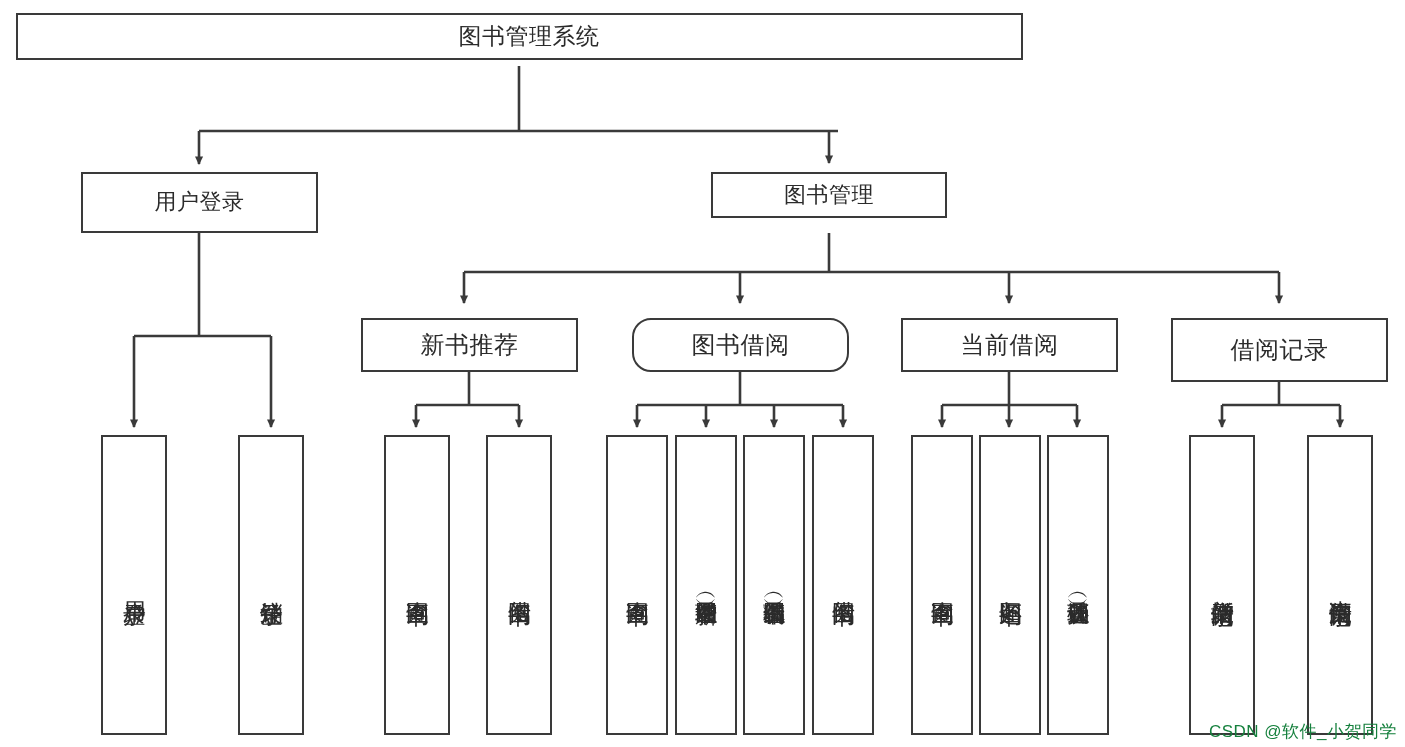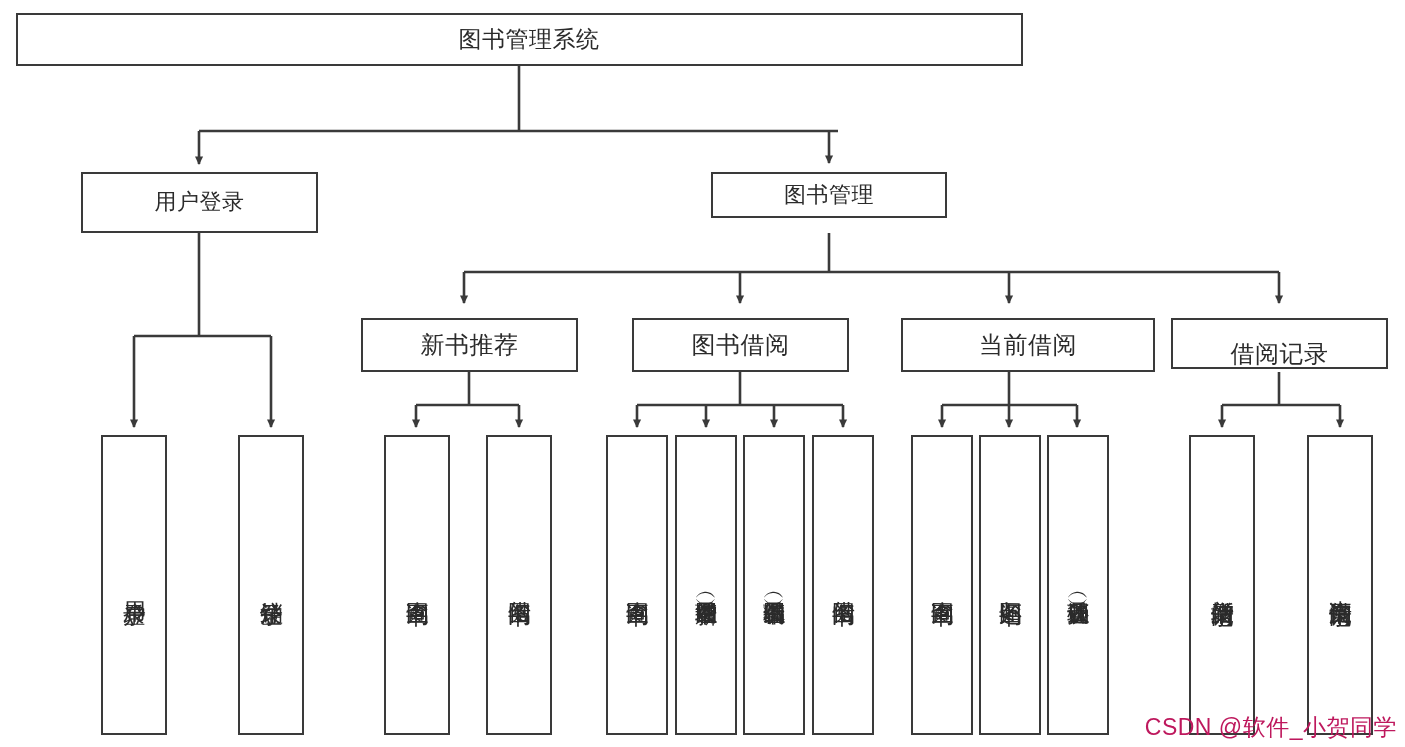--- a/index.html
+++ b/index.html
@@ -69,22 +69,22 @@
   }
   .node.leaf.tight .label {
     font-size: 22px;
     line-height: 1.02;
     letter-spacing: 0px;
   }
   .watermark {
     position: absolute;
     right: 8px;
     bottom: 4px;
-    font-size: 23px;
-    color: #be185d;
+    font-size: 17px;
+    color: #15803d;
     white-space: nowrap;
     letter-spacing: 0.5px;
   }
 </style>
 </head>
 <body>
 
 <div id="canvas">
 
   <svg class="connectors" viewBox="0 0 1405 747" xmlns="http://www.w3.org/2000/svg">
@@ -130,41 +130,41 @@
       <path d="M1009,405 L1009,427" marker-end="url(#arrowhead)"></path>
       <path d="M1077,405 L1077,427" marker-end="url(#arrowhead)"></path>
 
       <path d="M1279,372 L1279,405"></path>
       <path d="M1222,405 L1340,405"></path>
       <path d="M1222,405 L1222,427" marker-end="url(#arrowhead)"></path>
       <path d="M1340,405 L1340,427" marker-end="url(#arrowhead)"></path>
     </g>
   </svg>
 
-  <div class="node root" style="left:16px; top:13px; width:1007px; height:53px;padding-left:19px;">
+  <div class="node root" style="left:16px; top:13px; width:1007px; height:47px;padding-left:19px;">
     <span class="label">图书管理系统</span>
   </div>
 
   <div class="node level1" style="left:81px; top:172px; width:237px; height:61px;">
     <span class="label">用户登录</span>
   </div>
   <div class="node level1" style="left:711px; top:172px; width:236px; height:46px;">
     <span class="label">图书管理</span>
   </div>
 
   <div class="node level2" style="left:361px; top:318px; width:217px; height:54px;">
     <span class="label">新书推荐</span>
   </div>
-  <div class="node level2" style="left:632px; top:318px; width:217px; height:54px;">
+  <div class="node level2" style="left:632px; top:318px; width:217px; height:54px;border-radius:19px;">
     <span class="label">图书借阅</span>
   </div>
-  <div class="node level2" style="left:901px; top:318px; width:254px; height:54px;">
+  <div class="node level2" style="left:901px; top:318px; width:217px; height:54px;">
     <span class="label">当前借阅</span>
   </div>
-  <div class="node level2" style="left:1171px; top:318px; width:217px; height:51px;align-items:flex-end;">
+  <div class="node level2" style="left:1171px; top:318px; width:217px; height:64px;">
     <span class="label">借阅记录</span>
   </div>
 
   <div class="node leaf" style="left:101px; top:435px; width:66px; height:300px;">
     <span class="label">用户登录</span>
   </div>
   <div class="node leaf" style="left:238px; top:435px; width:66px; height:300px;">
     <span class="label">注销登录</span>
   </div>
 

